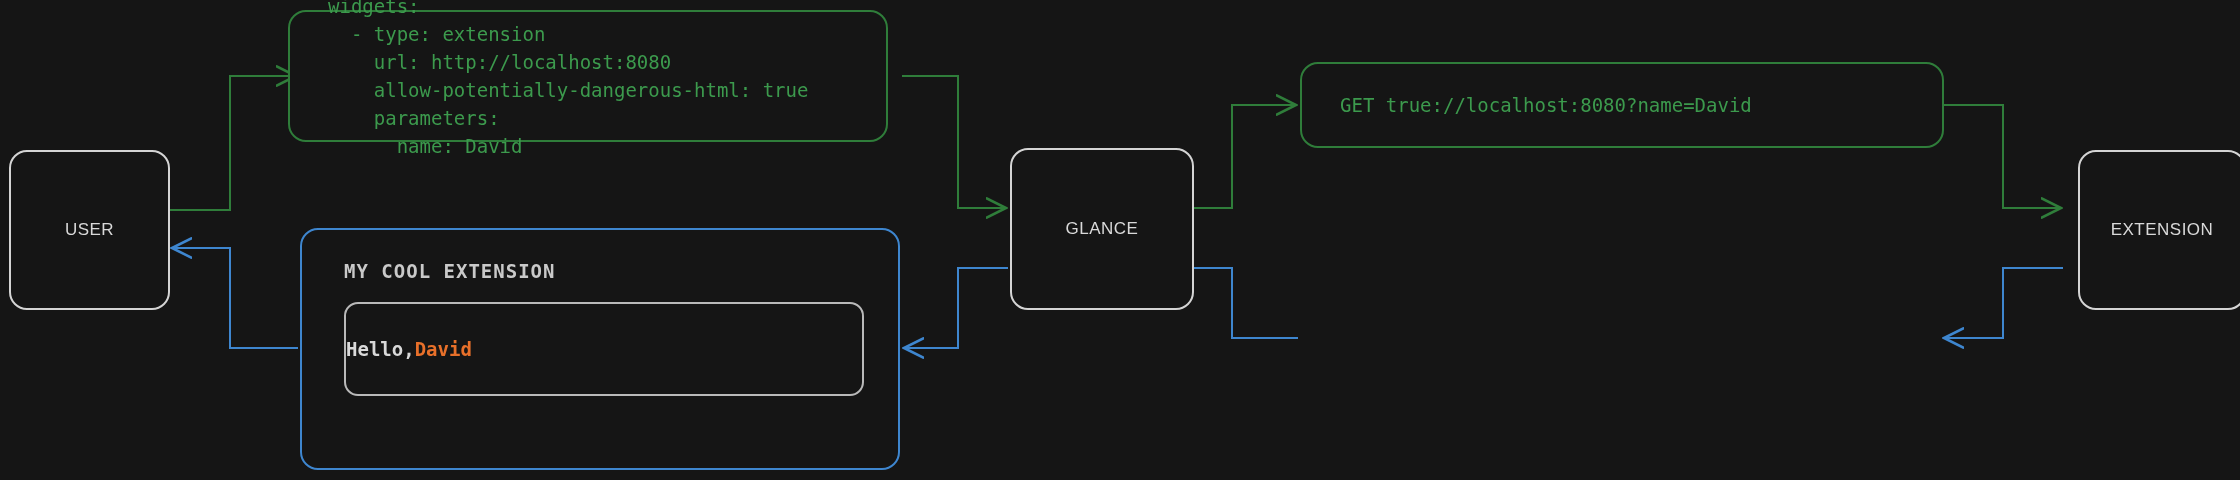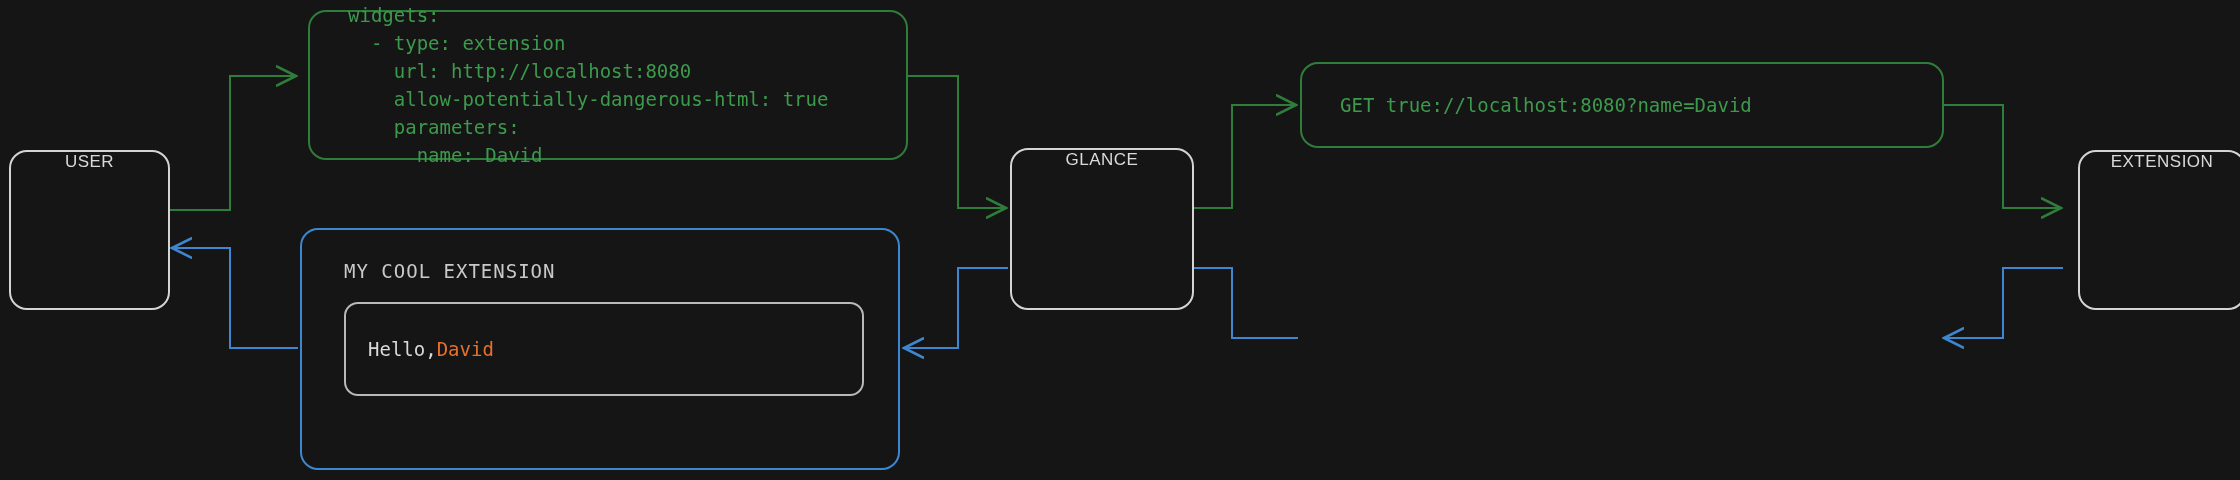--- a/index.html
+++ b/index.html
@@ -18,20 +18,21 @@
     position: absolute; left: 0; top: 0;
     width: 2240px; height: 480px;
     pointer-events: none;
   }
   .node {
     position: absolute;
     border: 2px solid #d4d4d4;
     border-radius: 18px;
     background: #151515;
     display: flex;
+    align-items: center;
     justify-content: center;
     color: #d9d9d9;
     font-family: "Liberation Sans", sans-serif;
     font-size: 17px;
     letter-spacing: 0.5px;
   }
   .codebox {
     position: absolute;
     border-radius: 18px;
     border: 2px solid #2f7d3a;
@@ -50,35 +51,35 @@
   }
   .code.blue { color: #4a90d9; }
 
   
   .widget-card {
     position: absolute;
     border-radius: 18px;
     border: 2px solid #3e86cf;
     background: #151515;
     padding: 30px 34px 30px 42px;
+    font-weight: bold;
   }
   .widget-title {
     font-family: "DejaVu Sans Mono", monospace;
     font-size: 19px;
     color: #c9c9c9;
     letter-spacing: 1px;
     margin-bottom: 20px;
   }
   .widget-body {
     border: 2px solid #b9b9b9;
     border-radius: 14px;
     height: 94px;
     display: flex;
     align-items: center;
-    padding-left: 22px;
     font-family: "DejaVu Sans Mono", monospace;
     font-size: 19px;
     color: #d9d9d9;
   }
   .accent { color: #e8702a; }
 </style>
 </head>
 <body>
 
 <div id="stage">
@@ -107,21 +108,21 @@
 
     <path d="M 1008 268 L 958 268 L 958 348 L 904 348" fill="none" stroke="#3e86cf" stroke-width="2" marker-end="url(#arrow-blue)"></path>
 
     <path d="M 298 348 L 230 348 L 230 248 L 172 248" fill="none" stroke="#3e86cf" stroke-width="2" marker-end="url(#arrow-blue)"></path>
   </svg>
 
   <div class="node" style="left:9px; top:150px; width:161px; height:160px;">
     <span>USER</span>
   </div>
 
-  <div class="codebox" style="left:308px; top:10px; width:600px; height:150px;">
+  <div class="codebox" style="left:288px; top:10px; width:600px; height:132px;">
     <div class="code">widgets:
   - type: extension
     url: http://localhost:8080
     allow-potentially-dangerous-html: true
     parameters:
       name: David</div>
   </div>
 
   <div class="widget-card" style="left:300px; top:228px; width:600px; height:242px;">
     <div class="widget-title">MY COOL EXTENSION</div>

